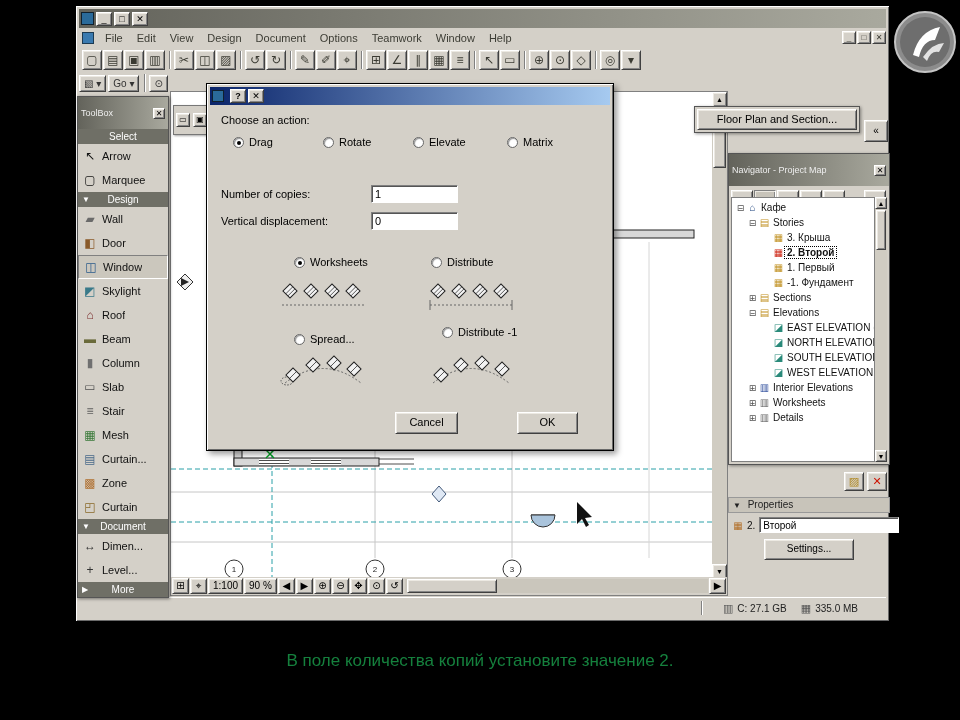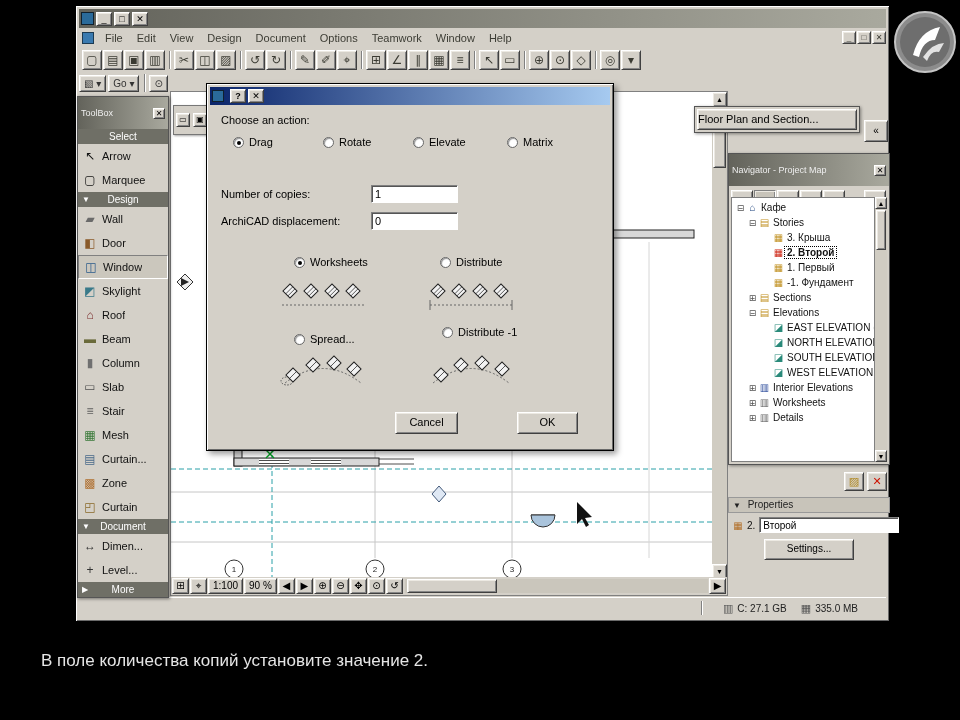--- a/index.html
+++ b/index.html
@@ -59,21 +59,21 @@
   .hthumb{position:absolute;left:2px;top:0;width:90px;height:14px;}
 
   .palette{position:absolute;left:2px;top:13px;width:114px;height:30px;background:#d4d0c8;border:1px solid #777;
            box-shadow:1px 1px 2px rgba(0,0,0,.35);display:flex;align-items:center;z-index:3;}
   .palbtn{width:14px;height:14px;margin:0 1px 0 2px;font-size:8px;line-height:12px;text-align:center;flex:none;}
   .paltext{font-size:9px;line-height:11px;color:#222;margin-left:3px;white-space:nowrap;}
 
   
   .fptb{position:absolute;left:618px;top:100px;width:166px;height:27px;padding:2px;z-index:7;
         background:#d4d0c8;border:1px solid #555;box-shadow:1px 1px 3px rgba(0,0,0,.4);}
-  .fpbtn{width:100%;height:100%;font-size:11px;line-height:19px;text-align:left;white-space:nowrap;overflow:hidden;}
+  .fpbtn{width:100%;height:100%;font-size:11px;line-height:19px;text-align:center;white-space:nowrap;overflow:hidden;}
   .chev{position:absolute;left:788px;top:114px;width:24px;height:22px;font-size:10px;line-height:20px;text-align:center;z-index:5;}
 
   
   .nav{position:absolute;left:652px;top:147px;width:162px;height:312px;background:#d4d0c8;
        border:1px solid #555;box-shadow:1px 1px 3px rgba(0,0,0,.4);z-index:5;}
   .ntools{height:26px;display:flex;align-items:center;padding:2px 2px 1px 2px;}
   .ntb{width:22px;height:20px;margin-right:1px;font-size:11px;line-height:18px;text-align:center;flex:none;}
   .ntb.on{border-color:#808080 #fff #fff #808080;background:#c8c4ba;}
   .ntb .dd{font-size:7px;vertical-align:2px;}
   .tree{position:absolute;left:2px;top:43px;right:14px;bottom:2px;background:#fff;border:1px solid #808080;
@@ -117,21 +117,21 @@
   .rwrap{position:absolute;font-size:11px;color:#000;white-space:nowrap;display:flex;align-items:center;}
   .radio{width:11px;height:11px;border-radius:50%;background:#fff;border:1px solid #666;
          box-shadow:inset 1px 1px 1px #999;position:relative;margin-right:5px;flex:none;}
   .radio.on::after{content:"";position:absolute;left:3px;top:3px;width:4px;height:4px;border-radius:50%;background:#000;}
   .fld{position:absolute;width:87px;height:18px;font-size:11px;padding:0 3px;}
   .mulico{position:absolute;width:92px;height:36px;}
   .dbtn{position:absolute;height:22px;font-size:11px;line-height:19px;text-align:center;}
 
   
   .logo{position:absolute;left:893px;top:10px;width:64px;height:64px;}
-  .subtitle{position:absolute;left:0;top:651px;width:960px;text-align:left;color:#e5e5e5;font-size:17px;padding-left:41px;}
+  .subtitle{position:absolute;left:0;top:651px;width:960px;text-align:center;color:#15803d;font-size:17px;}
 </style>
 </head>
 <body>
 
 <div id="stage">
 
   <div class="logo">
     <svg width="64" height="64" viewBox="0 0 64 64">
       <circle cx="32" cy="32" r="30" fill="#8c8c8c" stroke="#c4c4c4" stroke-width="2"></circle>
       <circle cx="32" cy="32" r="25" fill="#6e6e6e"></circle>
@@ -535,28 +535,28 @@
       <span class="radio"></span>
       <span>Elevate</span>
     </div>
     <div class="rwrap" style="left:300px;top:52px">
       <span class="radio"></span>
       <span>Matrix</span>
     </div>
 
     <span class="dlabel" style="left:14px;top:104px">Number of copies:</span>
     <input class="fld sunkfld" style="left: 164px; top: 101px;" value="1">
-    <span class="dlabel" style="left:14px;top:131px">ArchiCAD displacement:</span>
+    <span class="dlabel" style="left:14px;top:131px">Vertical displacement:</span>
     <input class="fld sunkfld" style="left: 164px; top: 128px;" value="0">
 
     <div class="rwrap" style="left:87px;top:172px">
       <span class="radio on"></span>
       <span>Worksheets</span>
     </div>
-    <div class="rwrap" style="left:233px;top:172px">
+    <div class="rwrap" style="left:224px;top:172px">
       <span class="radio"></span>
       <span>Distribute</span>
     </div>
 
     <svg class="mulico" style="left:70px;top:192px" viewBox="0 0 92 36">
       <g fill="#f2f2f2" stroke="#222">
         <g transform="translate(13 15) rotate(-45)">
             <rect x="-5" y="-5" width="10" height="10"></rect>
             <line x1="-5" y1="-1" x2="5" y2="-1" stroke-width="0.7"></line>
             <line x1="-5" y1="2" x2="5" y2="2" stroke-width="0.7"></line>

